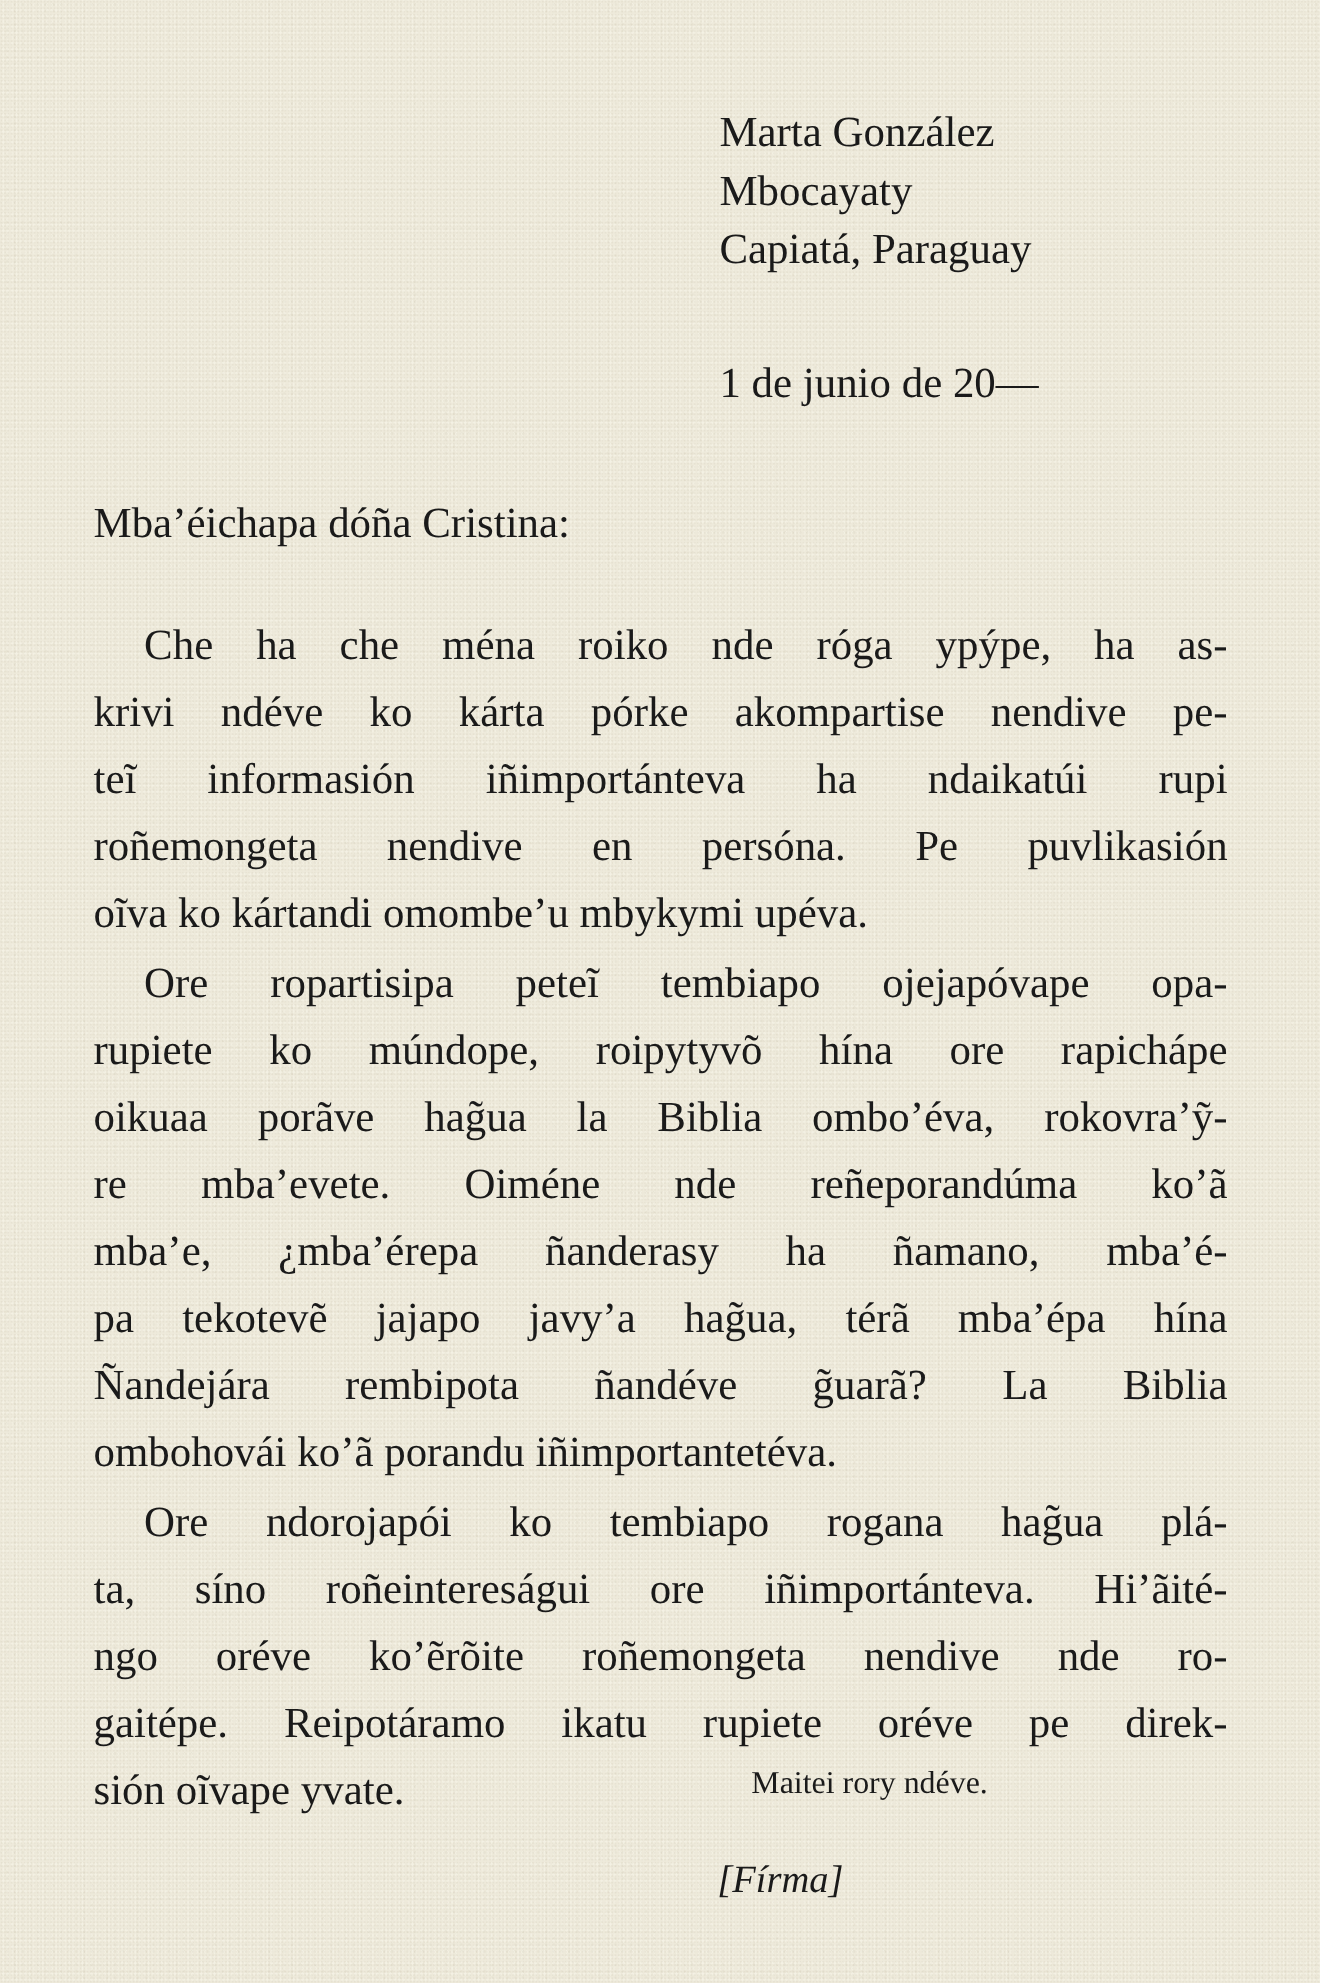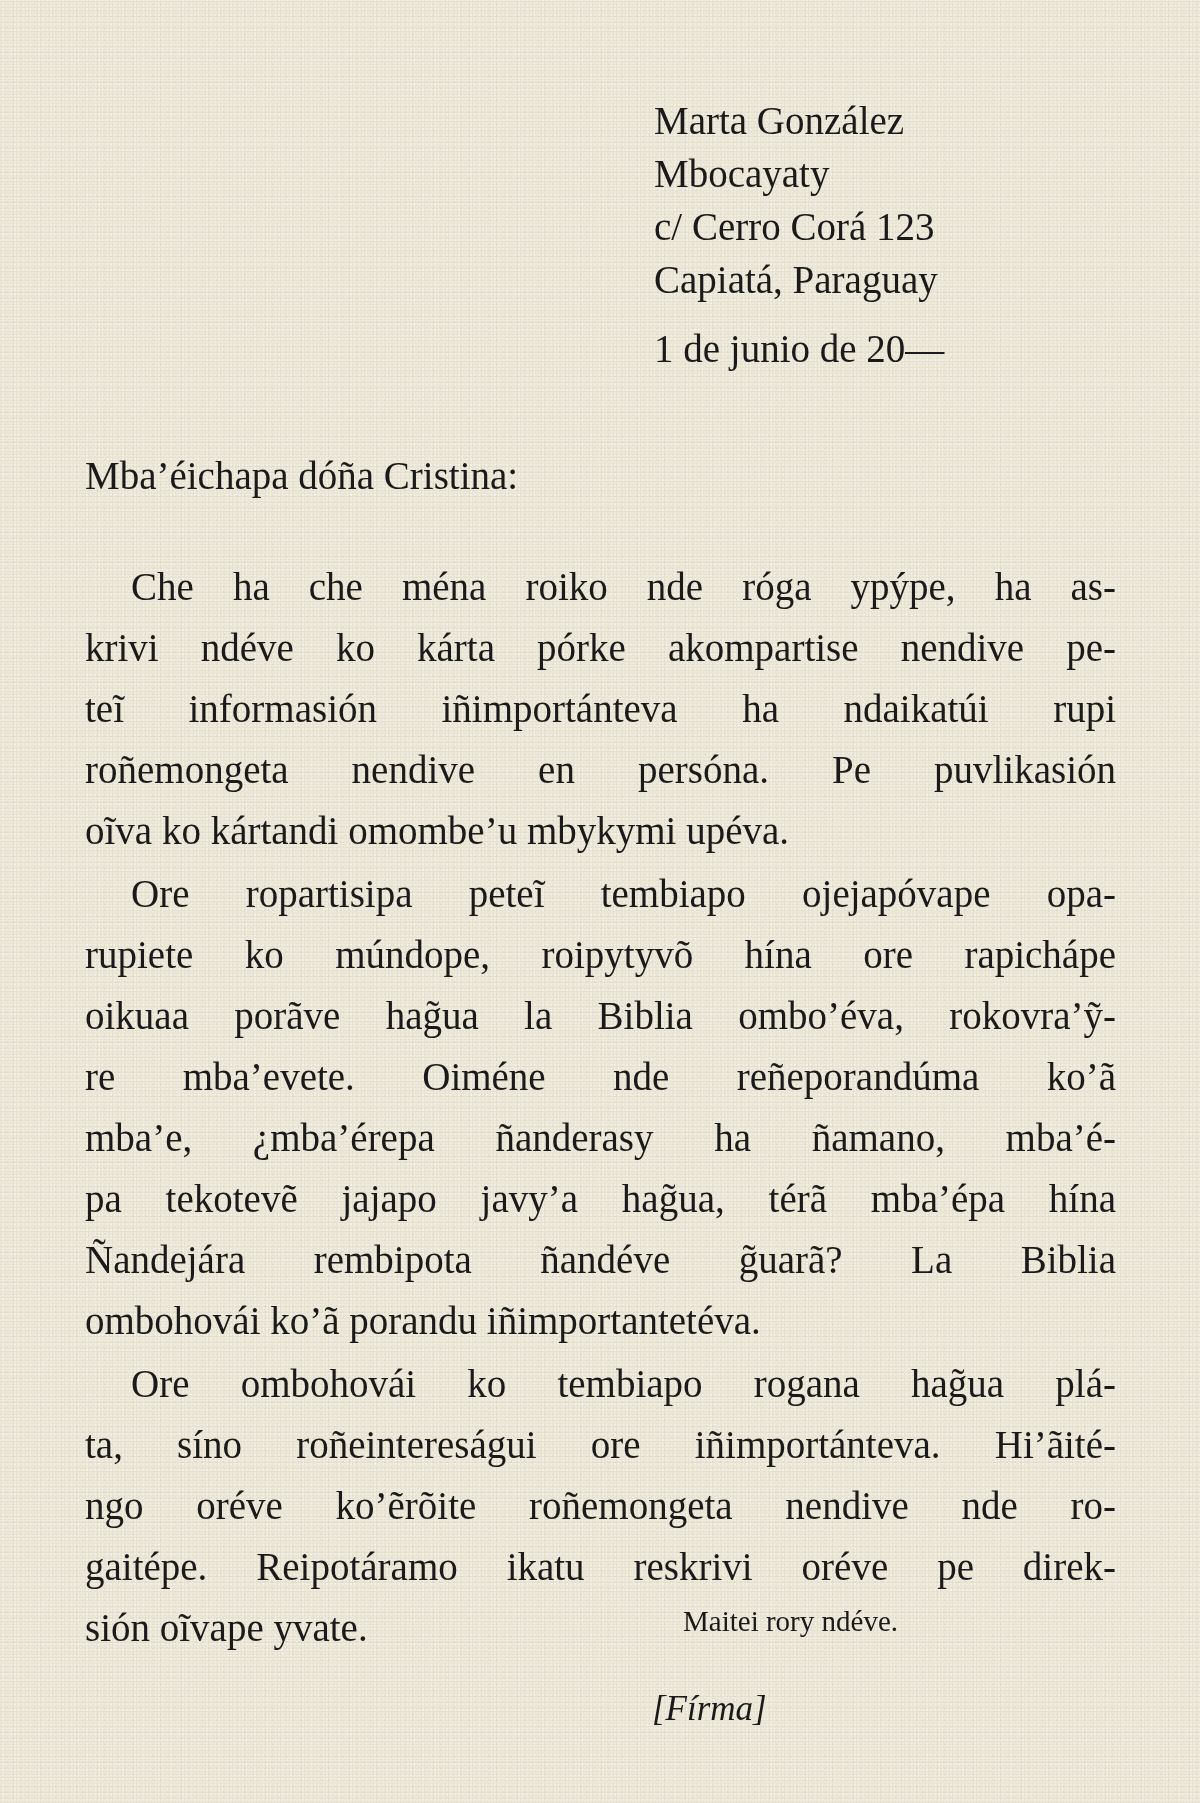--- a/index.html
+++ b/index.html
@@ -95,21 +95,20 @@
     }
   </style>
 </head>
 <body>
 
 <div class="letter">
 
   <div class="sender">
     <span class="line">Marta González</span>
     <span class="line">Mbocayaty</span>
-    <span class="line">c/ Cerro Corá 123</span>
     <span class="line">Capiatá, Paraguay</span>
   </div>
 
   <div class="date">1 de junio de 20—</div>
 
   <div class="salutation">Mba’éichapa dóña Cristina:</div>
 
   <div class="body">
     <p>
       <span class="ln first">Che ha che ména roiko nde róga ypýpe, ha as-</span>
@@ -122,24 +121,24 @@
       <span class="ln first">Ore ropartisipa peteĩ tembiapo ojejapóvape opa-</span>
       <span class="ln rest">rupiete ko múndope, roipytyvõ hína ore rapichápe</span>
       <span class="ln rest">oikuaa porãve hag̃ua la Biblia ombo’éva, rokovra’ỹ-</span>
       <span class="ln rest">re mba’evete. Oiméne nde reñeporandúma ko’ã</span>
       <span class="ln rest">mba’e, ¿mba’érepa ñanderasy ha ñamano, mba’é-</span>
       <span class="ln rest">pa tekotevẽ jajapo javy’a hag̃ua, térã mba’épa hína</span>
       <span class="ln rest">Ñandejára rembipota ñandéve g̃uarã? La Biblia</span>
       <span class="ln rest last">ombohovái ko’ã porandu iñimportantetéva.</span>
     </p>
     <p>
-      <span class="ln first">Ore ombohovái ko tembiapo rogana hag̃ua plá-</span>
+      <span class="ln first">Ore ndorojapói ko tembiapo rogana hag̃ua plá-</span>
       <span class="ln rest">ta, síno roñeintereságui ore iñimportánteva. Hi’ãité-</span>
       <span class="ln rest">ngo oréve ko’ẽrõite roñemongeta nendive nde ro-</span>
-      <span class="ln rest">gaitépe. Reipotáramo ikatu reskrivi oréve pe direk-</span>
+      <span class="ln rest">gaitépe. Reipotáramo ikatu rupiete oréve pe direk-</span>
       <span class="ln rest last">sión oĩvape yvate.</span>
     </p>
   </div>
 
   <div class="closing">Maitei rory ndéve.</div>
 
   <div class="signature">[Fírma]</div>
 
 </div>
 

